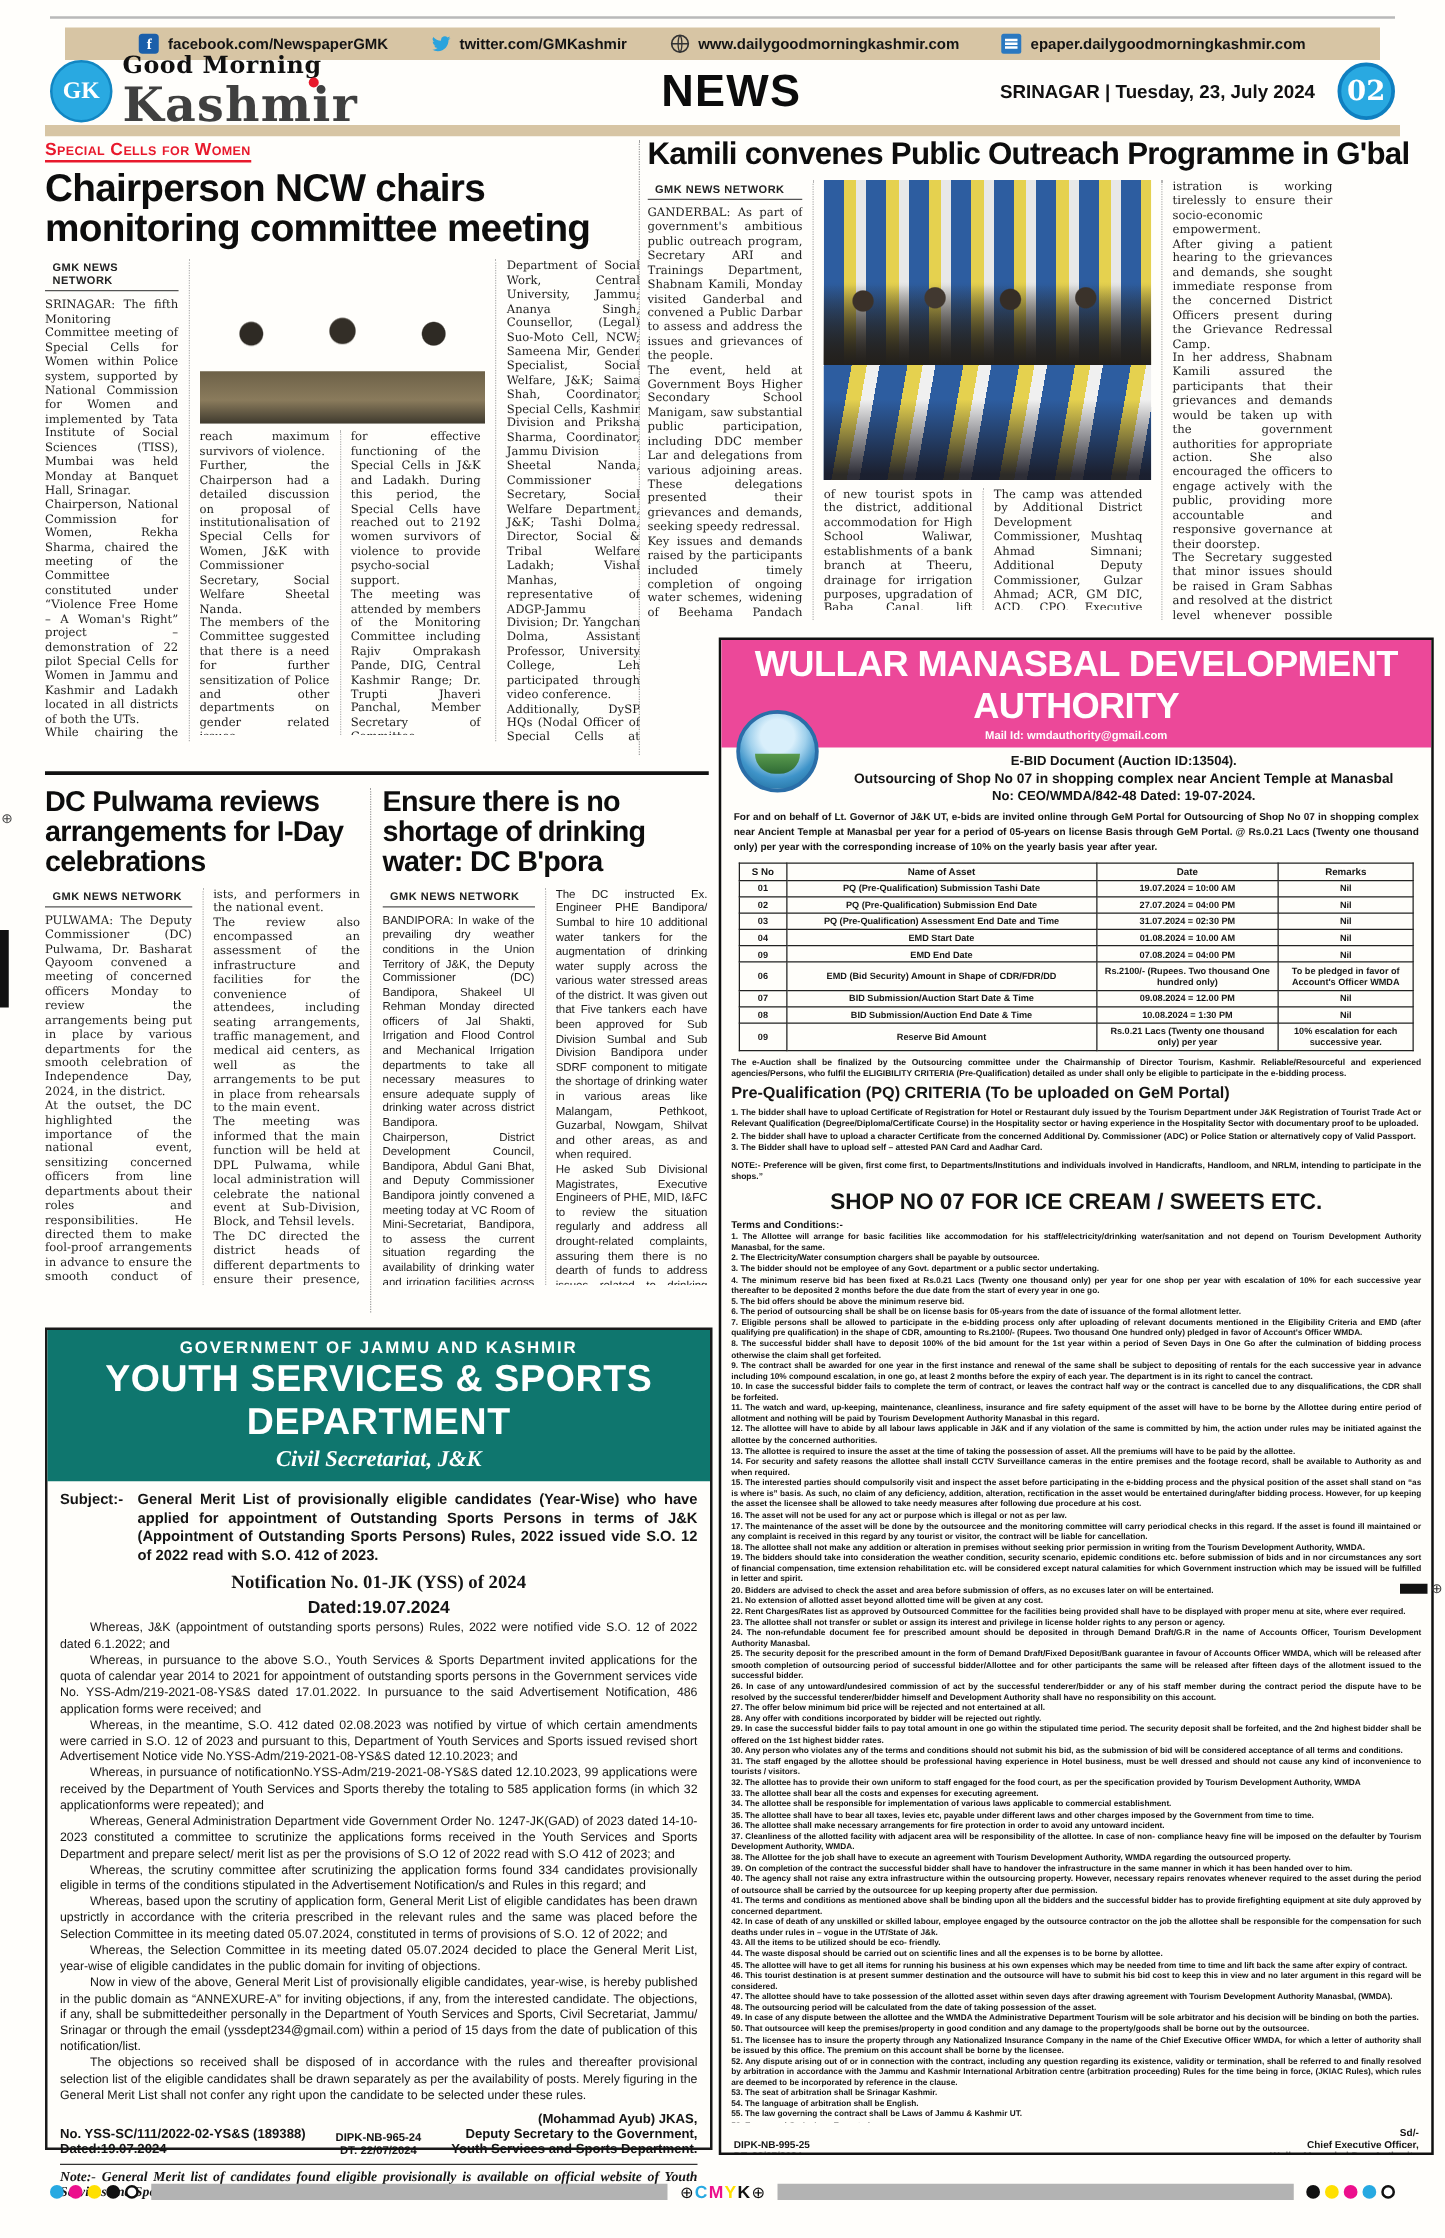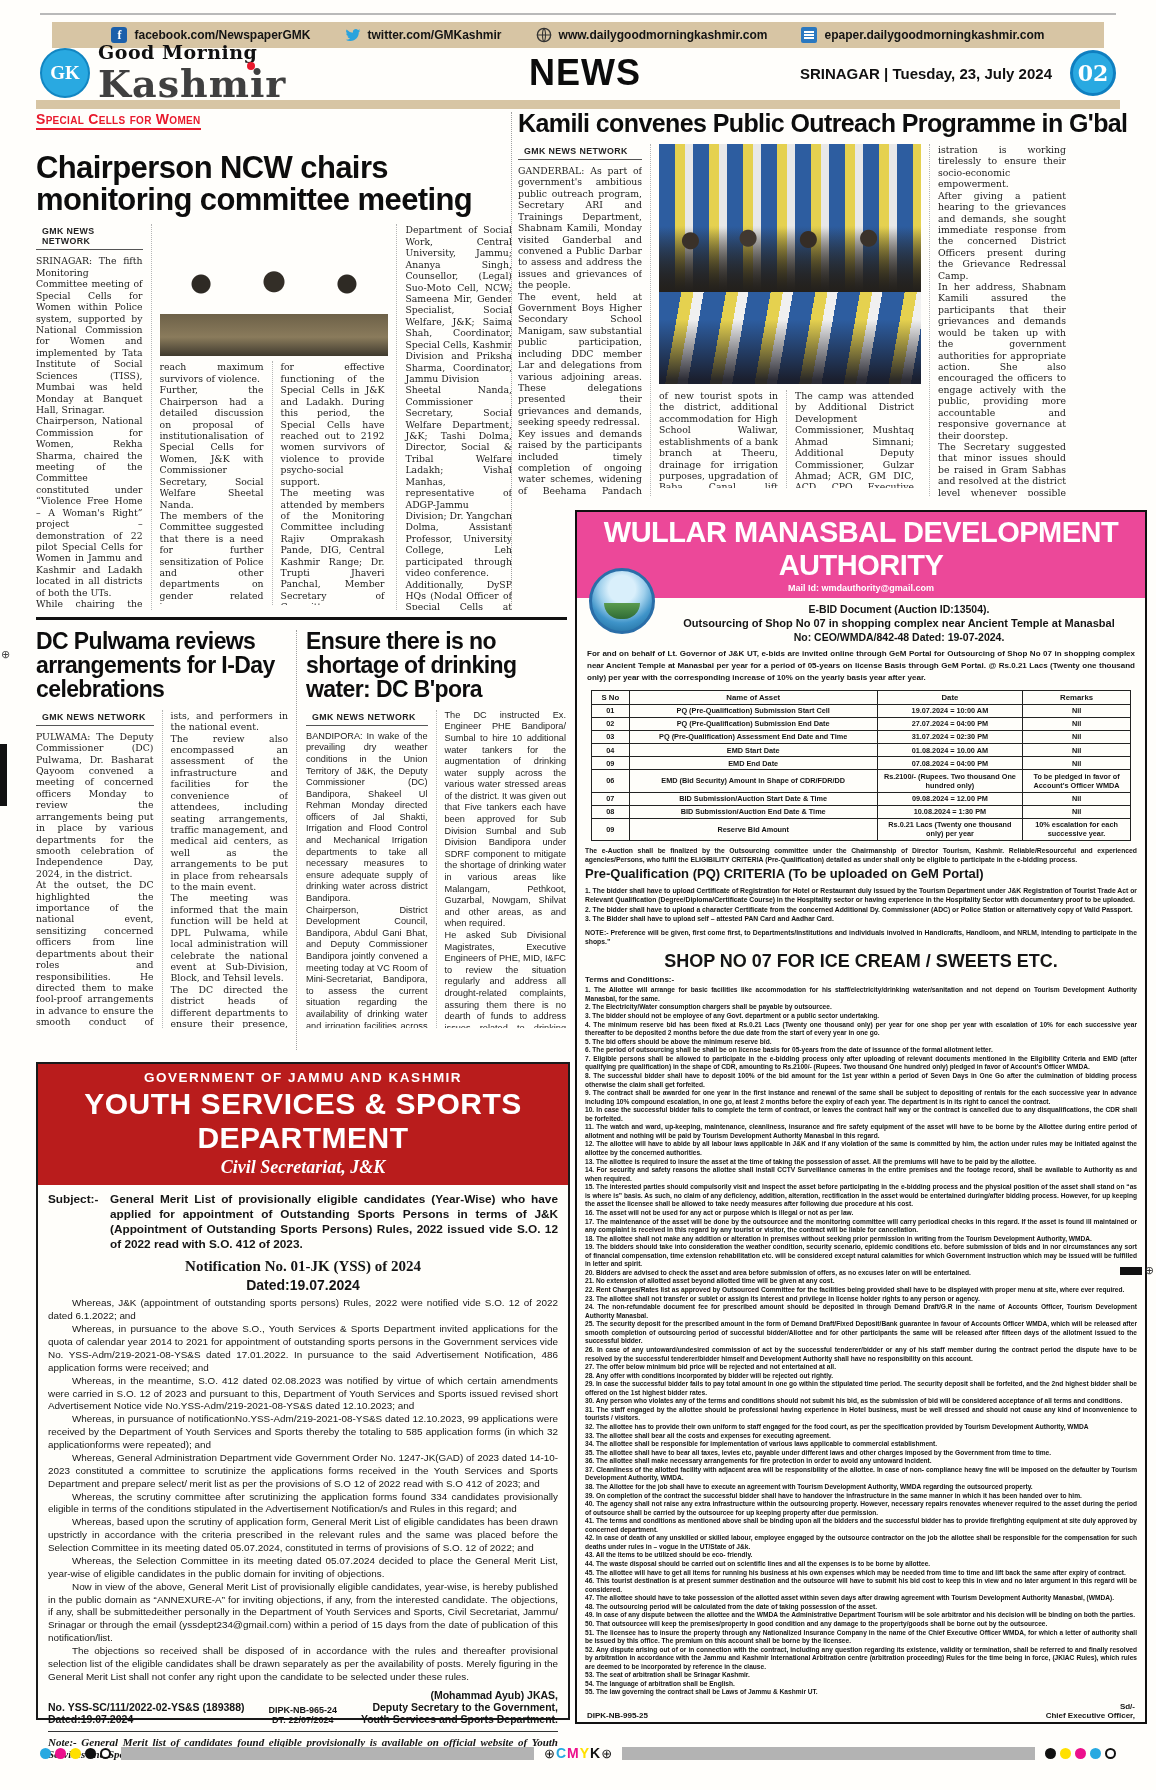--- a/index.html
+++ b/index.html
@@ -38,21 +38,21 @@
   .headline{font-weight:900;color:#0d0d0d;letter-spacing:-.6px;line-height:1.04;}
   .byline{font-size:8.8px;font-weight:bold;letter-spacing:.4px;color:#222;border-bottom:1px solid #555;
       padding:2px 0 3px 6px;margin-bottom:5px;}
   .btxt{font-family:"DejaVu Serif",serif;font-size:9.3px;line-height:1.23;text-align:justify;color:#1b1b1b;}
   .cols{display:flex;}
   .col{overflow:hidden;}
   .col + .col, .cgap{border-left:1px dotted #b5b5b5;padding-left:8px;margin-left:8px;}
 
   
   .ncw{position:absolute;left:36px;top:111px;width:476px;height:500px;}
-  .ncw .headline{font-size:31px;margin:22px 0 8px;}
+  .ncw .headline{font-size:31px;margin:5px 0 8px;}
   .ncw-body{display:flex;height:386px;}
   .ncw-c1{width:108px;}
   .ncw-center{width:232px;}
   .photo-ncw{height:132px;background:linear-gradient(180deg,#c9b髙 0,#c9ba9d 0%,#a8977b 40%,#5d5243 62%,#7a6c52 78%,#4a4336 100%);
       position:relative;overflow:hidden;}
   .photo-ncw::before{content:"";position:absolute;left:0;right:0;top:38px;height:44px;
       background:radial-gradient(circle at 18% 50%,#2e2a24 0 9px,transparent 10px),
                  radial-gradient(circle at 50% 45%,#332e27 0 10px,transparent 11px),
                  radial-gradient(circle at 82% 50%,#2e2a24 0 9px,transparent 10px);}
   .photo-ncw::after{content:"";position:absolute;left:0;right:0;bottom:0;height:42px;
@@ -92,21 +92,21 @@
   .pulwama{position:absolute;left:36px;top:630px;width:252px;height:422px;}
   .water{position:absolute;left:306px;top:630px;width:260px;height:422px;}
   .pulwama .headline,.water .headline{font-size:23px;margin:0 0 8px;}
   .band-body{display:flex;height:318px;}
   .band-body .col{width:48%;}
   .water .btxt{font-family:"Liberation Sans",sans-serif;font-size:9.2px;line-height:1.26;}
 
   
   .yss{position:absolute;left:36px;top:1062px;width:534px;height:658px;border:2px solid #1a1a1a;
       box-sizing:border-box;background:#fffefa;}
-  .yss-head{background:#b91c1c;color:#fff;text-align:center;padding:6px 4px 7px;}
+  .yss-head{background:#0f766e;color:#fff;text-align:center;padding:6px 4px 7px;}
   .yss-govt{font-size:13.5px;font-weight:bold;letter-spacing:1.5px;}
   .yss-dept{font-size:30px;font-weight:900;letter-spacing:.5px;margin-top:2px;}
   .yss-civil{font:italic bold 18px "Liberation Serif",serif;margin-top:2px;}
   .yss-body{padding:7px 10px 4px;overflow:hidden;}
   .yss-subject{display:flex;font-size:11.8px;font-weight:bold;line-height:1.28;text-align:justify;}
   .yss-subject .lbl{width:62px;flex:0 0 auto;}
   .yss-noti{font-size:15px;font-weight:bold;text-align:center;margin-top:6px;font-family:Liberation Serif, serif;}
   .yss-dated{font-size:14px;font-weight:bold;text-align:center;margin-top:2px;}
   .yss-paras{margin-top:4px;height:386px;overflow:hidden;}
   .yss-paras p{margin:0;font-size:9.9px;line-height:1.3;text-align:justify;text-indent:24px;}
@@ -364,21 +364,21 @@
         <tr>
           <th style="width:7%">S No</th>
           <th style="width:46%">Name of Asset</th>
           <th style="width:27%">Date</th>
           <th style="width:20%">Remarks</th>
         </tr>
       </thead>
       <tbody>
         <tr>
             <td>01</td>
-            <td>PQ (Pre-Qualification) Submission Start Cell</td>
+            <td>PQ (Pre-Qualification) Submission Tashi Date</td>
             <td>19.07.2024 = 10:00 AM</td>
             <td>Nil</td>
           </tr>
         <tr>
             <td>02</td>
             <td>PQ (Pre-Qualification) Submission End Date</td>
             <td>27.07.2024 = 04:00 PM</td>
             <td>Nil</td>
           </tr>
         <tr>

